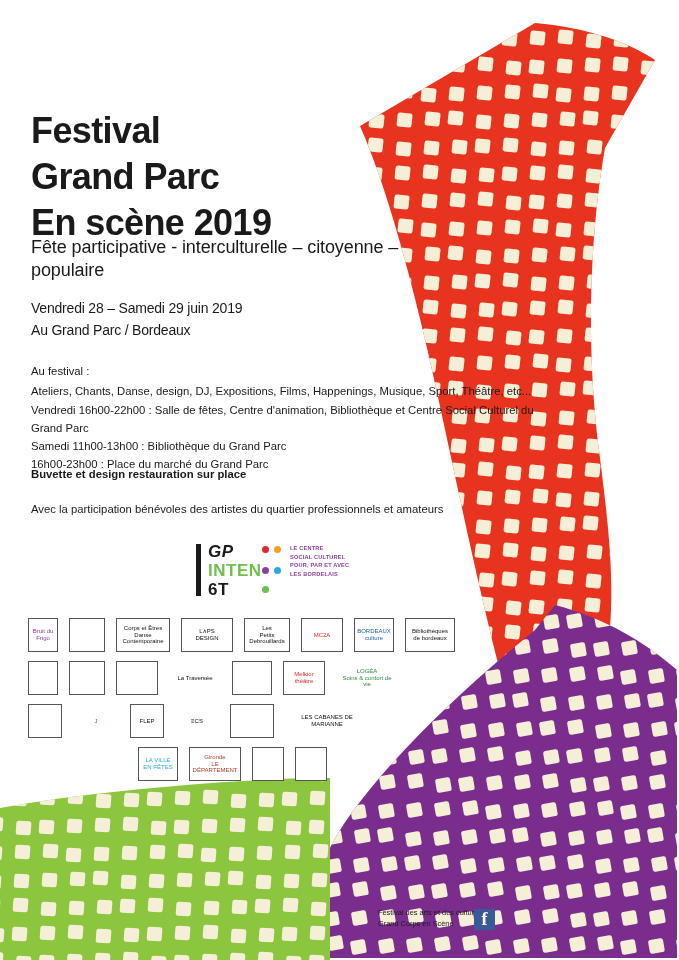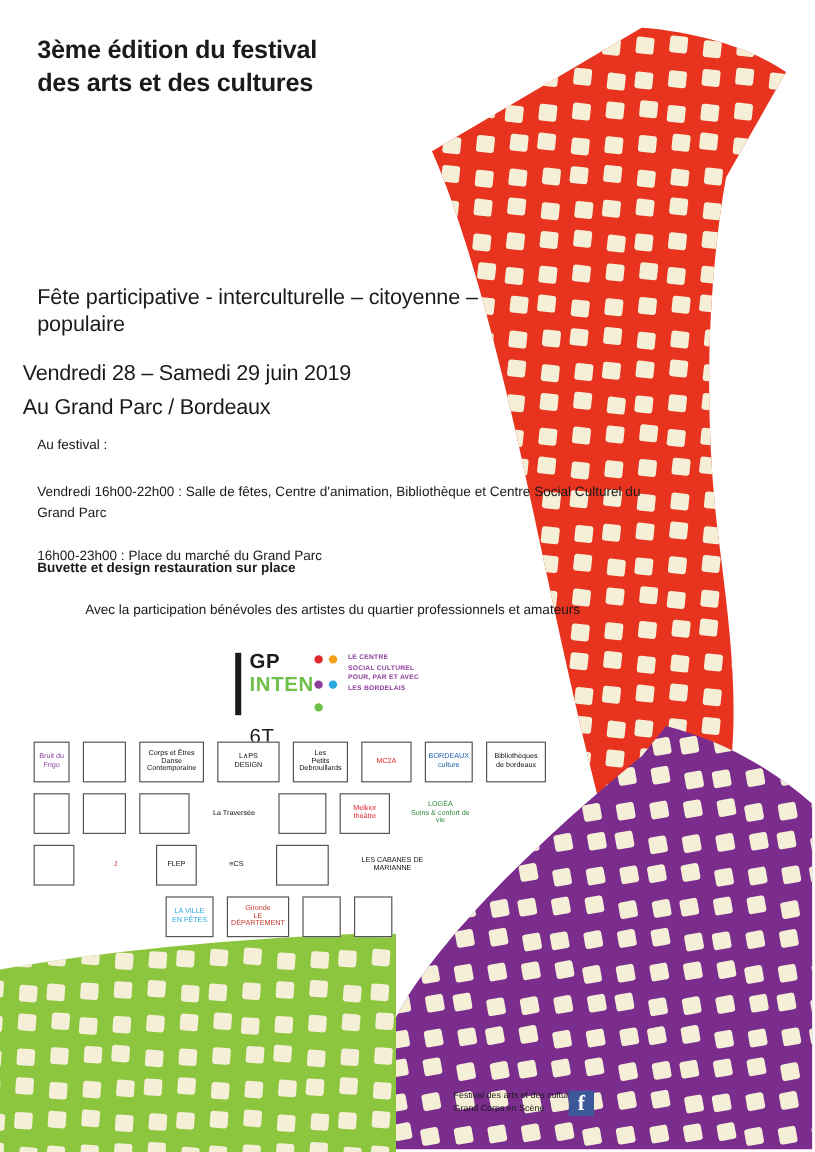--- a/index.html
+++ b/index.html
@@ -24,44 +24,43 @@
   }
   .title{
     position:absolute;left:31px;top:108px;width:360px;
     font-size:36px;font-weight:bold;line-height:1.28;letter-spacing:-0.6px;
   }
   .subtitle{
     position:absolute;left:31px;top:236px;width:420px;
     font-size:18px;line-height:1.3;letter-spacing:-0.1px;
   }
   .dates{
-    position:absolute;left:19px;top:298px;width:420px;
-    font-size:18px;line-height:1.55;letter-spacing:-0.2px;
+    position:absolute;left:31px;top:298px;width:420px;
+    font-size:14px;line-height:1.55;letter-spacing:-0.2px;
   }
   .programme{
     position:absolute;left:31px;top:362px;width:510px;
     font-size:11.3px;line-height:1.62;
   }
   .programme .head{display:block;margin-bottom:2px;}
   .buvette{
     position:absolute;left:31px;top:468px;width:420px;
     font-size:11.3px;font-weight:bold;
   }
   .benevoles{
     position:absolute;left:31px;top:503px;width:460px;
     font-size:11.3px;
-    margin-left:40px;
   }
 
   
   .gplogo{position:absolute;left:196px;top:540px;width:140px;height:60px;}
   .gplogo .bar{position:absolute;left:0;top:4px;width:5px;height:52px;background:#1a1a1a;}
-  .gplogo .l1{position:absolute;left:12px;top:2px;font-size:17px;font-weight:bold;letter-spacing:0.5px;}
+  .gplogo .l1{position:absolute;left:12px;top:2px;font-size:17px;font-weight:bold;letter-spacing:0.5px;font-style:italic;}
   .gplogo .l2{position:absolute;left:12px;top:21px;font-size:17px;font-weight:bold;color:#6fbf4b;letter-spacing:0.5px;}
-  .gplogo .l3{position:absolute;left:12px;top:40px;font-size:17px;font-weight:normal;letter-spacing:0.5px;margin-top:24px;}
+  .gplogo .l3{position:absolute;left:12px;top:40px;font-size:17px;font-weight:bold;letter-spacing:0.5px;}
   .gplogo .dot{position:absolute;width:7px;height:7px;border-radius:50%;}
   .gplogo .d1{left:66px;top:6px;background:#e0272a;}
   .gplogo .d2{left:78px;top:6px;background:#f6a01a;}
   .gplogo .d3{left:66px;top:27px;background:#8d3f9c;}
   .gplogo .d4{left:78px;top:27px;background:#2aa9e0;}
   .gplogo .d5{left:66px;top:46px;background:#6fbf4b;}
   .gplogo .tag{position:absolute;left:94px;top:4px;width:70px;font-size:5.6px;font-weight:bold;
     line-height:1.55;color:#8d3f9c;text-transform:uppercase;letter-spacing:0.2px;}
 
   
@@ -1119,31 +1118,32 @@
               <rect x="284" y="231" width="15" height="14" rx="2.5" ry="2.5" transform="rotate(4 291.5 238.5)"></rect>
               <rect x="312" y="230" width="15" height="14" rx="2.5" ry="2.5" transform="rotate(4 319.5 237.5)"></rect>
               <rect x="340" y="229" width="15" height="14" rx="2.5" ry="2.5" transform="rotate(4 347.5 236.5)"></rect>
               <rect x="363" y="228" width="15" height="14" rx="2.5" ry="2.5" transform="rotate(4 370.5 235.5)"></rect>
             </g>
           </g>
       </g>
     </svg>
   </div>
 
-  <div class="edition" style="white-space: pre-line;">3ème édition du festival
-des arts et des cultures</div>
+  <div class="title" style="white-space: pre-line;">Festival
+Grand Parc
+En scène 2019</div>
   <div class="subtitle">Fête participative - interculturelle – citoyenne – populaire</div>
   <div class="dates" style="white-space: pre-line;">Vendredi 28 – Samedi 29 juin 2019
 Au Grand Parc / Bordeaux</div>
 
   <div class="programme">
     <span class="head">Au festival :</span>
-    <br>
+    <span>Ateliers, Chants, Danse, design, DJ, Expositions, Films, Happenings, Musique, Sport, Théâtre, etc...</span><br>
     <span>Vendredi 16h00-22h00 : Salle de fêtes, Centre d'animation, Bibliothèque et Centre Social Culturel du Grand Parc</span><br>
-    <br>
+    <span>Samedi 11h00-13h00 : Bibliothèque du Grand Parc</span><br>
     <span>16h00-23h00 : Place du marché du Grand Parc</span>
   </div>
 
   <div class="buvette">Buvette et design restauration sur place</div>
   <div class="benevoles">Avec la participation bénévoles des artistes du quartier professionnels et amateurs</div>
 
   <div class="gplogo">
     <div class="bar"></div>
     <div class="l1">GP</div>
     <div class="l2">INTEN</div>

